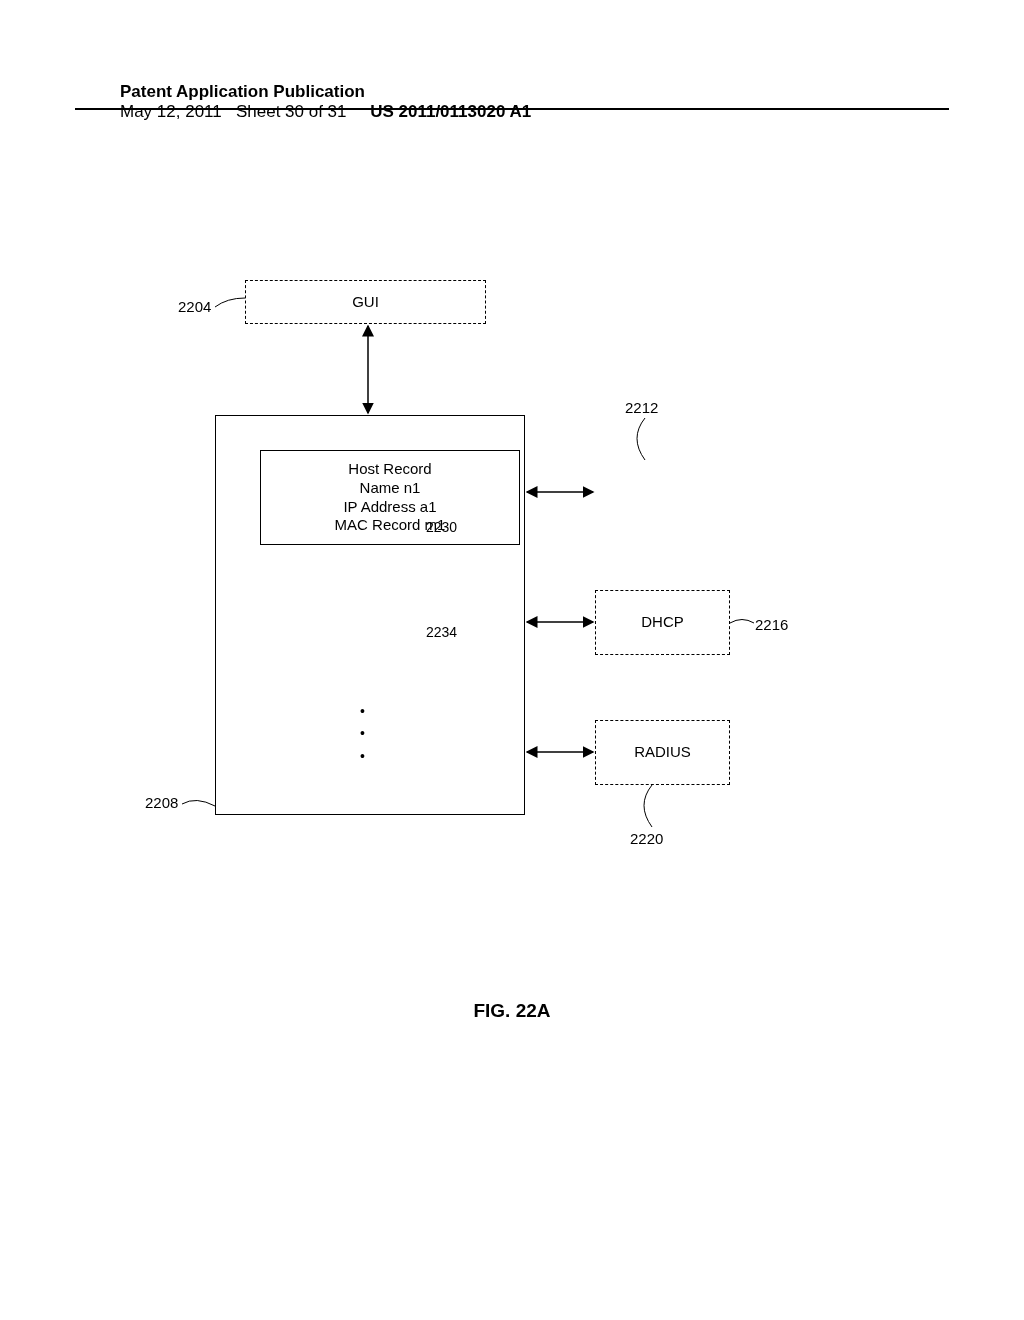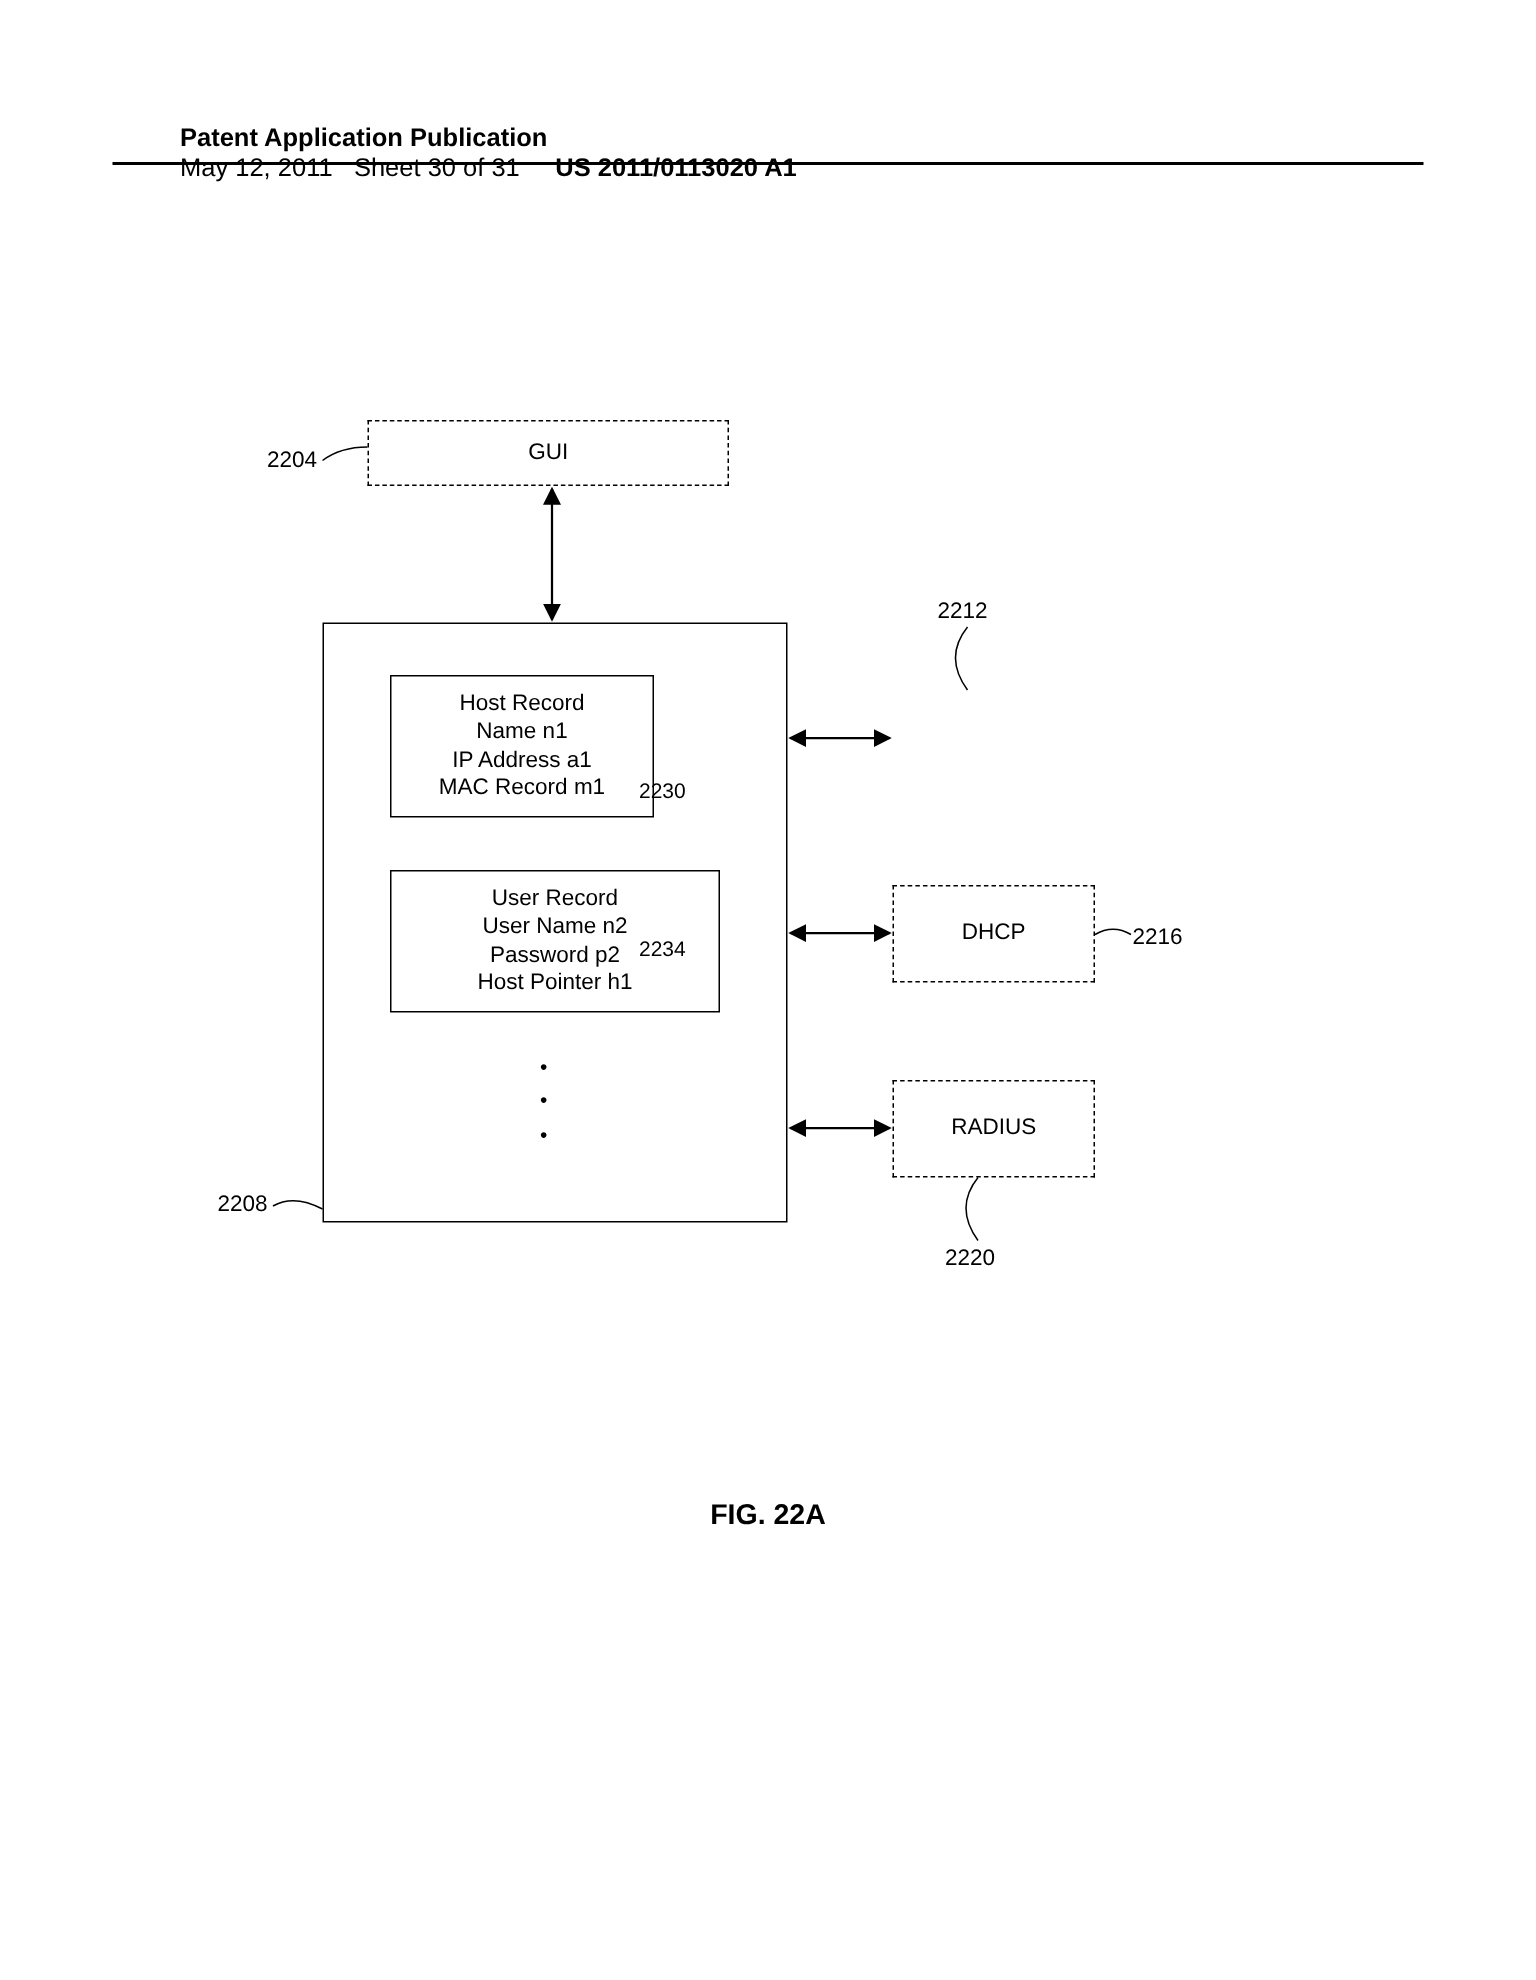--- a/index.html
+++ b/index.html
@@ -106,35 +106,29 @@
 
   
   <div class="box" style="left:85px; top:135px; width:310px; height:400px;"></div>
   
   <div class="label" style="left:15px; top:514px;">2208</div>
   <svg class="connector" style="left:52px; top:514px;" width="35" height="20">
     <path d="M0 10 Q14 2 33 12" stroke="#000" fill="none" stroke-width="1"></path>
   </svg>
 
   
-  <div class="box" style="left:130px; top:170px; width:176px; height:95px;text-align:center;">
+  <div class="box" style="left:130px; top:170px; width:260px; height:95px;text-align:center;">
     <span>Host Record</span>
     <span>Name n1</span>
     <span>IP Address a1</span>
     <span>MAC Record m1</span>
   </div>
   <div class="ref-inner" style="left:296px; top:239px;">2230</div>
 
   
-  <div class="box" style="left:130px; top:300px; width:220px; height:95px;">
-    <span>User Record</span>
-    <span>User Name n2</span>
-    <span>Password p2</span>
-    <span>Host Pointer h1</span>
-  </div>
   <div class="ref-inner" style="left:296px; top:344px;">2234</div>
 
   
   <div class="dots" style="left:230px; top:420px;">•<br>•<br>•</div>
 
   
   <div class="label" style="left:495px; top:119px;text-align:right;">2212</div>
   <svg class="connector" style="left:505px; top:138px;" width="30" height="45">
     <path d="M10 0 Q-6 20 10 42" stroke="#000" fill="none" stroke-width="1"></path>
   </svg>

